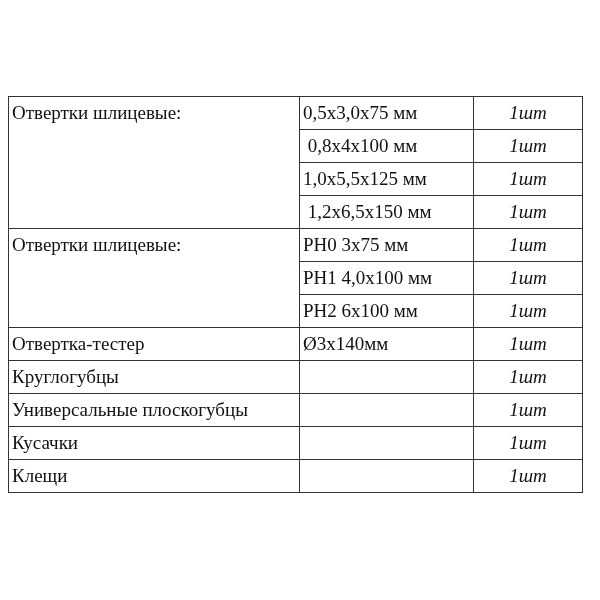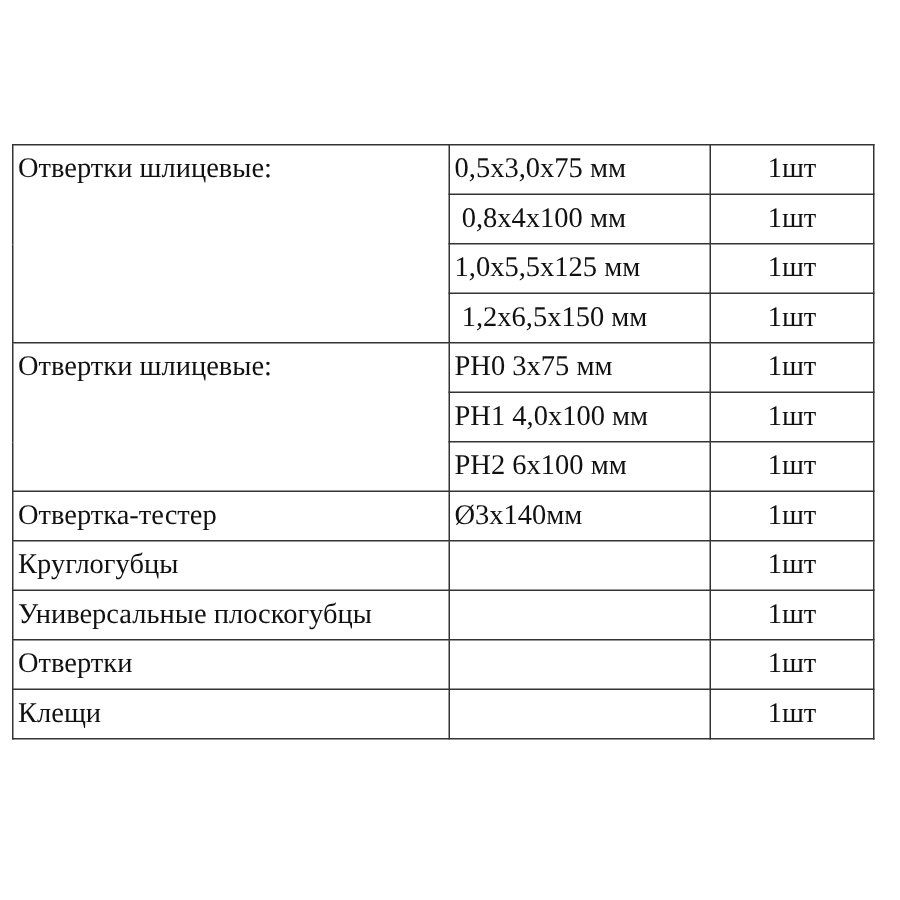--- a/index.html
+++ b/index.html
@@ -32,20 +32,21 @@
       vertical-align: top;
       white-space: pre;
       overflow: hidden;
     }
     .col-name { width: 291px; }
     .col-spec { width: 174px; }
     .col-qty { width: 109px; }
     .tools-table td.qty {
       text-align: center;
       padding-left: 0;
+      font-style: italic;
     }
   </style>
 </head>
 <body>
 
 <table class="tools-table">
   <colgroup>
     <col class="col-name">
     <col class="col-spec">
     <col class="col-qty">
@@ -90,21 +91,21 @@
       <td>Круглогубцы</td>
       <td></td>
       <td class="qty">1шт</td>
     </tr>
     <tr>
       <td>Универсальные плоскогубцы</td>
       <td></td>
       <td class="qty">1шт</td>
     </tr>
     <tr>
-      <td>Отвертки</td>
+      <td>Кусачки</td>
       <td></td>
       <td class="qty">1шт</td>
     </tr>
     <tr>
       <td>Клещи</td>
       <td></td>
       <td class="qty">1шт</td>
     </tr>
   </tbody>
 </table>

